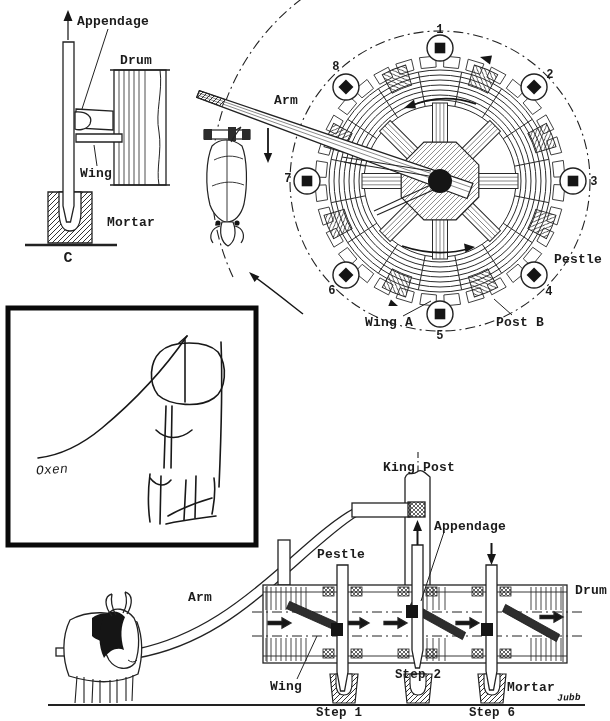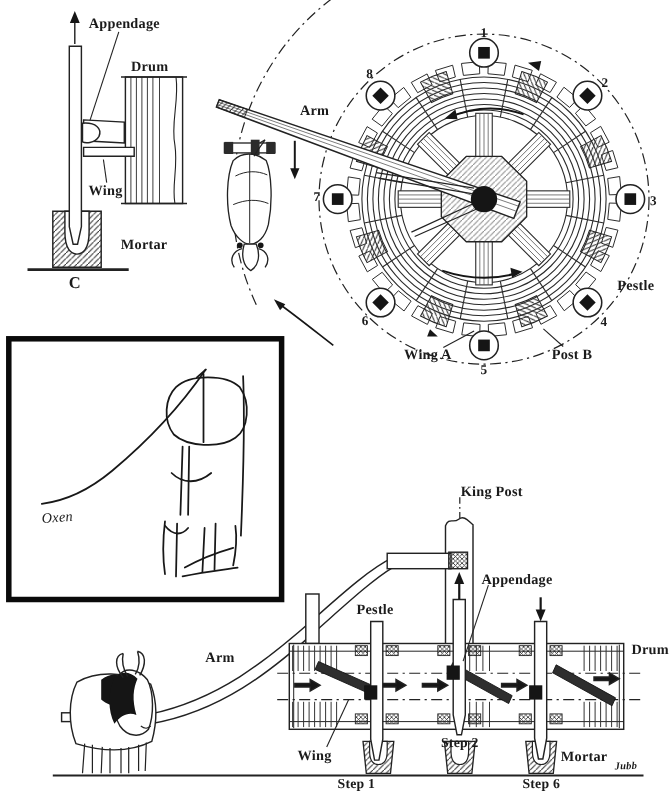--- a/index.html
+++ b/index.html
@@ -1,17 +1,17 @@
 <!DOCTYPE html>
 <html><head>
 <meta charset="utf-8">
 <style>
   html,body{margin:0;padding:0;background:#fff;}
   .stage{position:relative;width:610px;height:721px;background:#fff;overflow:hidden;
-         font-family:Liberation Serif, serif;}
+         font-family:Liberation Mono, monospace;}
   .stage svg{position:absolute;left:0;top:0;}
   .label{position:absolute;transform:translate(-50%,-50%);font-weight:bold;font-size:13px;
          color:#1b1b1b;white-space:nowrap;letter-spacing:.2px;line-height:1;}
   .num{font-size:12px;}
   .step{font-size:12.5px;}
   .caption{font-size:15px;}
   .sig{font-style:italic;font-weight:normal;font-size:13px;transform:translate(-50%,-50%) rotate(-4deg);}
   .sig-small{font-style:italic;font-weight:bold;font-size:9.5px;transform:translate(-50%,-50%) rotate(-2deg);}
 </style>
 </head>
@@ -374,23 +374,23 @@
   <div class="label num" style="left:594px;top:182px;">3</div>
   <div class="label num" style="left:549px;top:292px;">4</div>
   <div class="label num" style="left:440px;top:336px;">5</div>
   <div class="label num" style="left:332px;top:291px;">6</div>
   <div class="label num" style="left:288px;top:179px;">7</div>
   <div class="label num" style="left:336px;top:67px;">8</div>
 
   <div class="label sig" style="left:52px;top:470px;">Oxen</div>
 
   <div class="label" style="left:200px;top:597px;">Arm</div>
-  <div class="label" style="left:419px;top:446px;margin-left:28px;">King Post</div>
+  <div class="label" style="left:419px;top:467px;">King Post</div>
   <div class="label" style="left:341px;top:554px;">Pestle</div>
   <div class="label" style="left:470px;top:526px;">Appendage</div>
   <div class="label" style="left:591px;top:590px;">Drum</div>
   <div class="label" style="left:286px;top:686px;">Wing</div>
   <div class="label" style="left:531px;top:687px;">Mortar</div>
   <div class="label sig-small" style="left:569px;top:698px;">Jubb</div>
-  <div class="label step" style="left:324px;top:713px;">Step 1</div>
+  <div class="label step" style="left:339px;top:713px;">Step 1</div>
   <div class="label step" style="left:418px;top:675px;text-align:center;">Step 2</div>
   <div class="label step" style="left:492px;top:713px;">Step 6</div>
 </div>
 
 </body></html>

